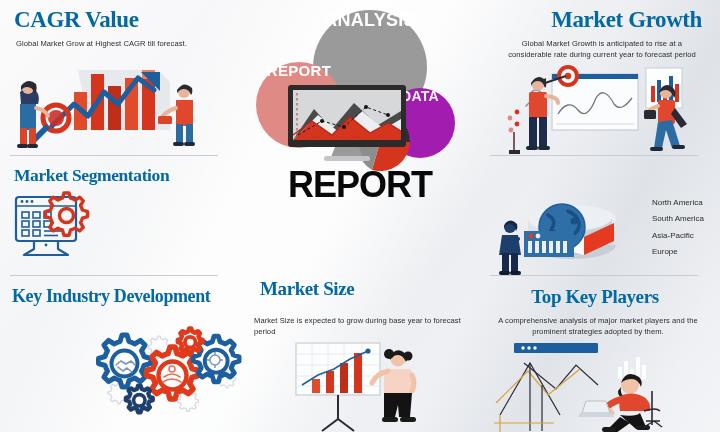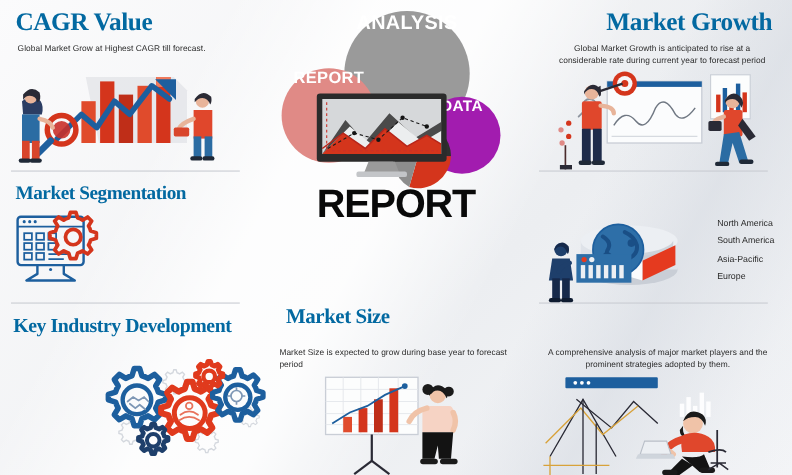--- a/index.html
+++ b/index.html
@@ -439,20 +439,21 @@
           <path d="M106 52 l28 0 l-2 24 l-11 0 l-1 -12 l-3 12 l-11 0 z" fill="#131313"></path>
           <rect x="104" y="76" width="16" height="5" rx="2.5" fill="#1a1a1a"></rect>
           <rect x="122" y="76" width="16" height="5" rx="2.5" fill="#1a1a1a"></rect>
         </g>
       </svg>
     </div>
   </div>
 
   <div class="cell c9">
     <div class="divider"></div>
+    <h2>Top Key Players</h2>
     <div class="sub">A comprehensive analysis of major market players and the prominent strategies adopted by them.</div>
     <div class="art">
       <svg viewBox="0 0 210 90" width="210" height="90">
 
         <rect x="20" y="0" width="84" height="10" rx="1" fill="#1d5f9e"></rect>
         <circle cx="29" cy="5" r="1.7" fill="#fff"></circle>
         <circle cx="35" cy="5" r="1.7" fill="#fff"></circle>
         <circle cx="41" cy="5" r="1.7" fill="#fff"></circle>
 
         <path d="M6 72 L36 20 L66 72" fill="none" stroke="#2a2a35" stroke-width="1.2"></path>

